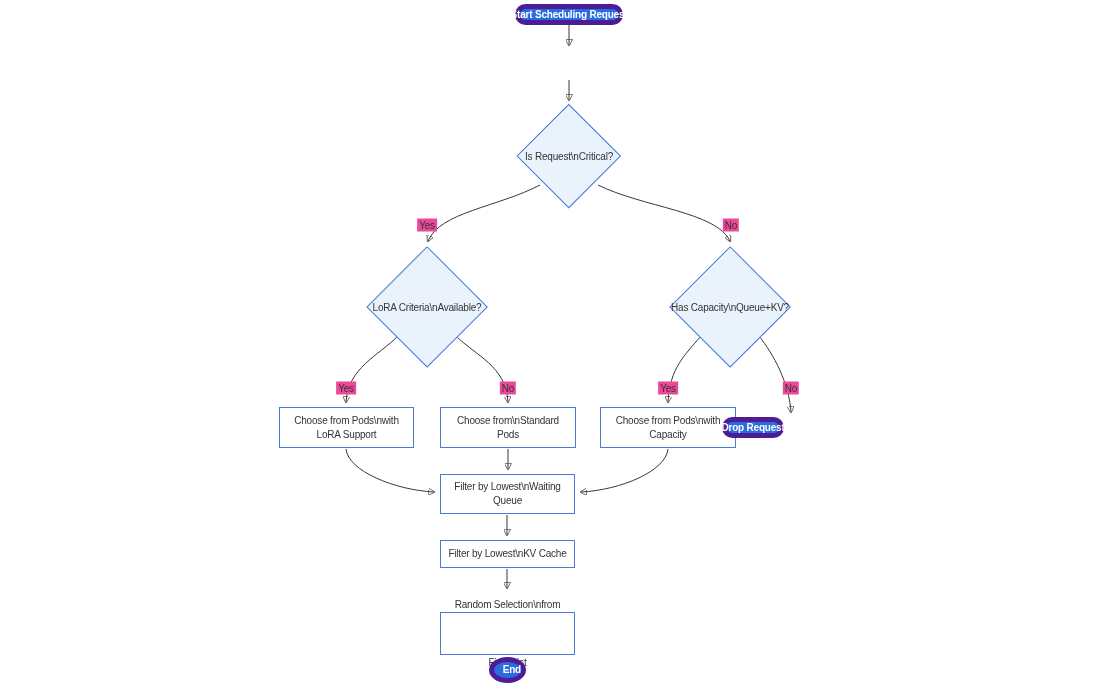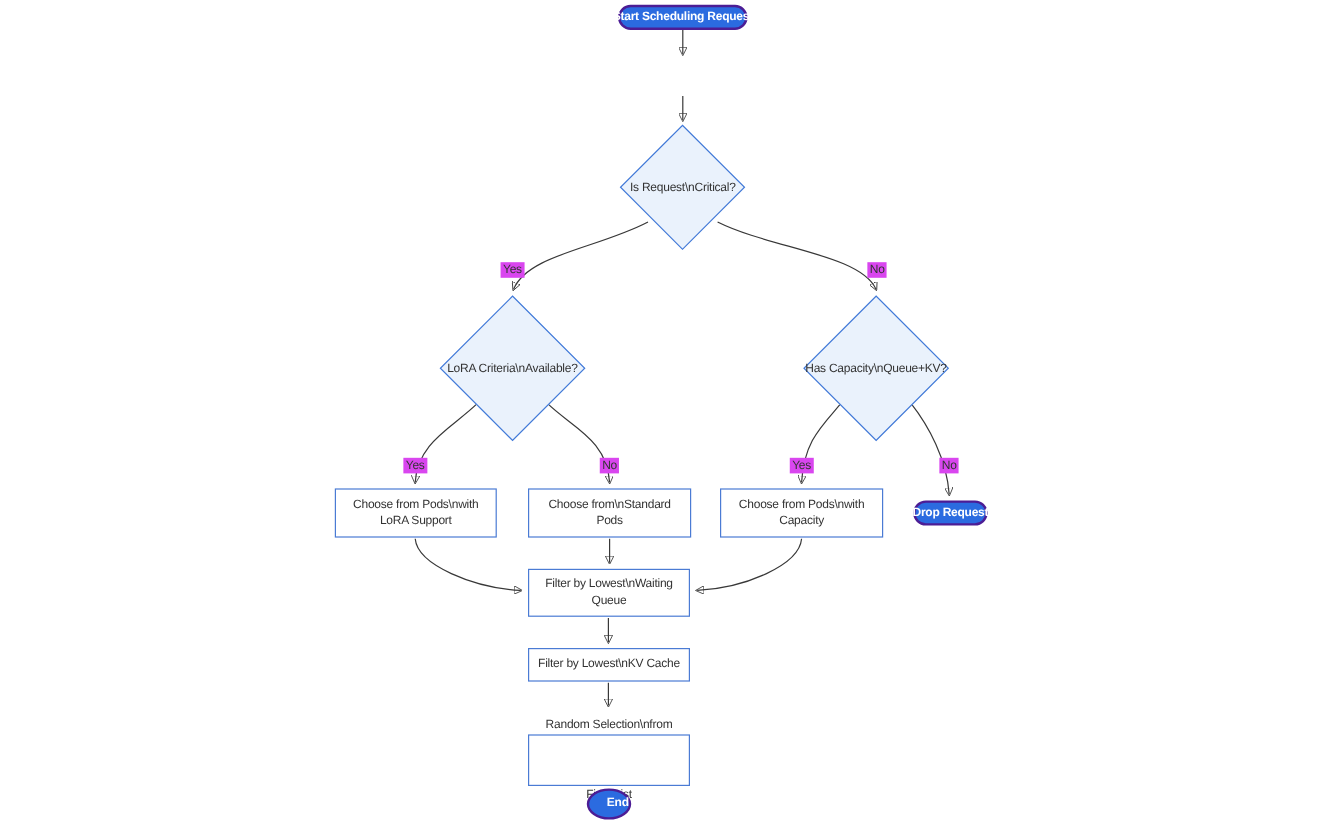--- a/index.html
+++ b/index.html
@@ -11,37 +11,37 @@
   .edges path { fill:none; stroke:#383838; stroke-width:1; }
 
   .node {
     position:absolute; box-sizing:border-box;
     display:flex; flex-direction:column; align-items:center; justify-content:center;
     text-align:center; font-size:10px; letter-spacing:-0.2px; line-height:14px;
   }
   .node span { white-space:nowrap; }
   .rect  { background:#ffffff; border:1.5px solid #4A7BD4; }
   .stadium {
-    background:#2B6BE0; border:2px solid #4c1d95; color:#ffffff;
+    background:#2B6BE0; border:5px solid #4c1d95; color:#ffffff;
     font-weight:700; border-radius:12px;
   }
   .diamond { position:absolute; }
   .diamond .shape {
     position:absolute; left:14.65%; top:14.65%; width:70.7%; height:70.7%;
     box-sizing:border-box; background:#EAF2FC; border:1.5px solid #4179D8;
     transform:rotate(45deg);
   }
   .diamond .dlabel {
     position:absolute; left:0; top:0; right:0; bottom:0;
     display:flex; align-items:center; justify-content:center;
     font-size:10px; letter-spacing:-0.2px; white-space:nowrap;
   }
   .edge-label {
     position:absolute; transform:translate(-50%,-50%);
-    background:#d946ef; padding:0 2px; font-size:10px; line-height:13px;
+    background:#ec4899; padding:0 2px; font-size:10px; line-height:13px;
     letter-spacing:-0.2px; white-space:nowrap;
   }
 </style>
 </head>
 <body>
 
 <div class="canvas">
 
   <svg class="edges" width="1103" height="685" viewBox="0 0 1103 685">
     <defs>
@@ -93,21 +93,21 @@
   <div class="node rect" style="left:440px; top:407px; width:136px; height:41px;">
     <span>Choose from\nStandard</span>
     <span>Pods</span>
   </div>
 
   <div class="node rect" style="left:600px; top:407px; width:136px; height:41px;">
     <span>Choose from Pods\nwith</span>
     <span>Capacity</span>
   </div>
 
-  <div class="node stadium" style="left:761px; top:417px; width:62px; height:21px;">
+  <div class="node stadium" style="left:722px; top:417px; width:62px; height:21px;">
     <span>Drop Request</span>
   </div>
 
   <div class="node rect" style="left:440px; top:474px; width:135px; height:40px;">
     <span>Filter by Lowest\nWaiting</span>
     <span>Queue</span>
   </div>
 
   <div class="node rect" style="left:440px; top:540px; width:135px; height:28px;">
     <span>Filter by Lowest\nKV Cache</span>

